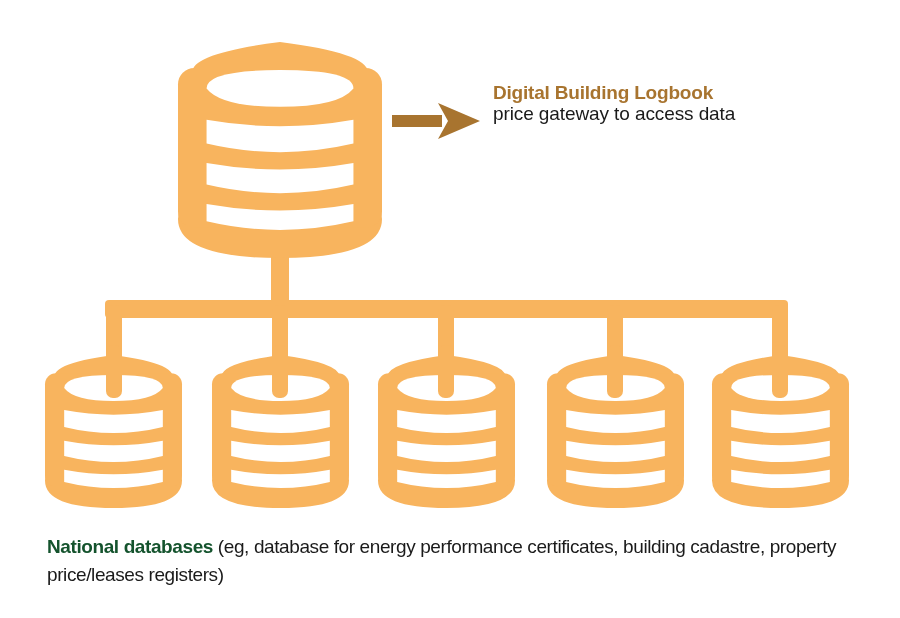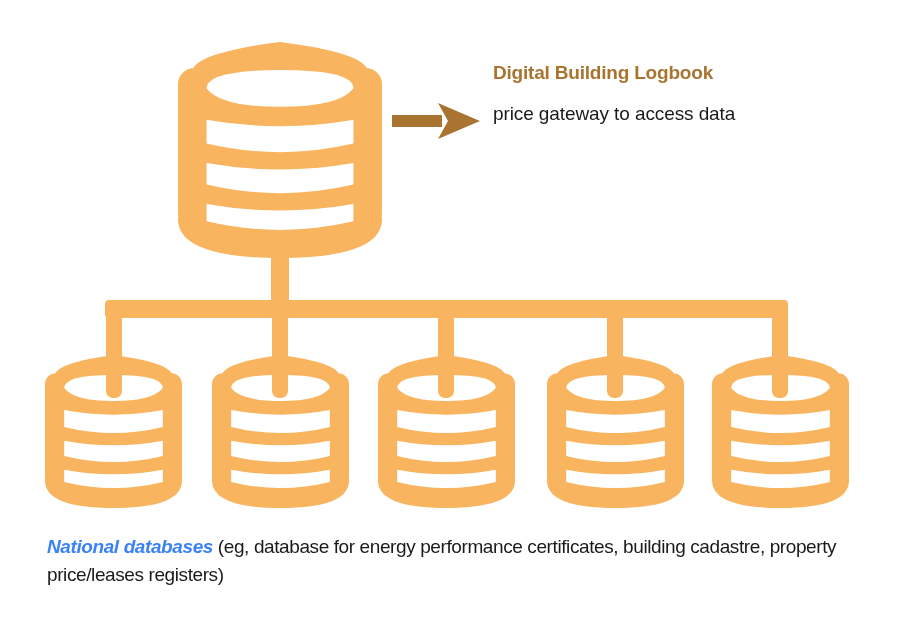--- a/index.html
+++ b/index.html
@@ -1,21 +1,21 @@
 <!DOCTYPE html>
 <html><head>
 <meta charset="utf-8">
 <style>
   html,body{margin:0;padding:0;background:#ffffff;}
   body{width:900px;height:618px;position:relative;overflow:hidden;font-family:"Liberation Sans",sans-serif;}
   #diagram{position:absolute;left:0;top:0;width:900px;height:618px;}
-  .title-top{position:absolute;left:493px;top:62px;font-size:19px;font-weight:bold;color:#a8742f;letter-spacing:-0.2px;}
+  .title-top{position:absolute;left:493px;top:82px;font-size:19px;font-weight:bold;color:#a8742f;letter-spacing:-0.2px;}
   .sub-top{position:absolute;left:493px;top:103px;font-size:19px;color:#1a1a1a;letter-spacing:-0.1px;}
   .bottom-text{position:absolute;left:47px;top:533px;width:800px;font-size:19px;line-height:28px;color:#1a1a1a;letter-spacing:-0.4px;}
-  .bottom-text .hl{font-weight:bold;color:#3b82f6;font-style:italic;}
+  .bottom-text .hl{font-weight:bold;color:#14532d;}
 </style>
 </head>
 <body>
 
 <svg id="diagram" viewBox="0 0 900 618" xmlns="http://www.w3.org/2000/svg">
 
   <g fill="#f8b45e">
     <rect x="271" y="250" width="18" height="60"></rect>
     <rect x="105" y="300" width="683" height="18" rx="4"></rect>
     <g id="drops">

